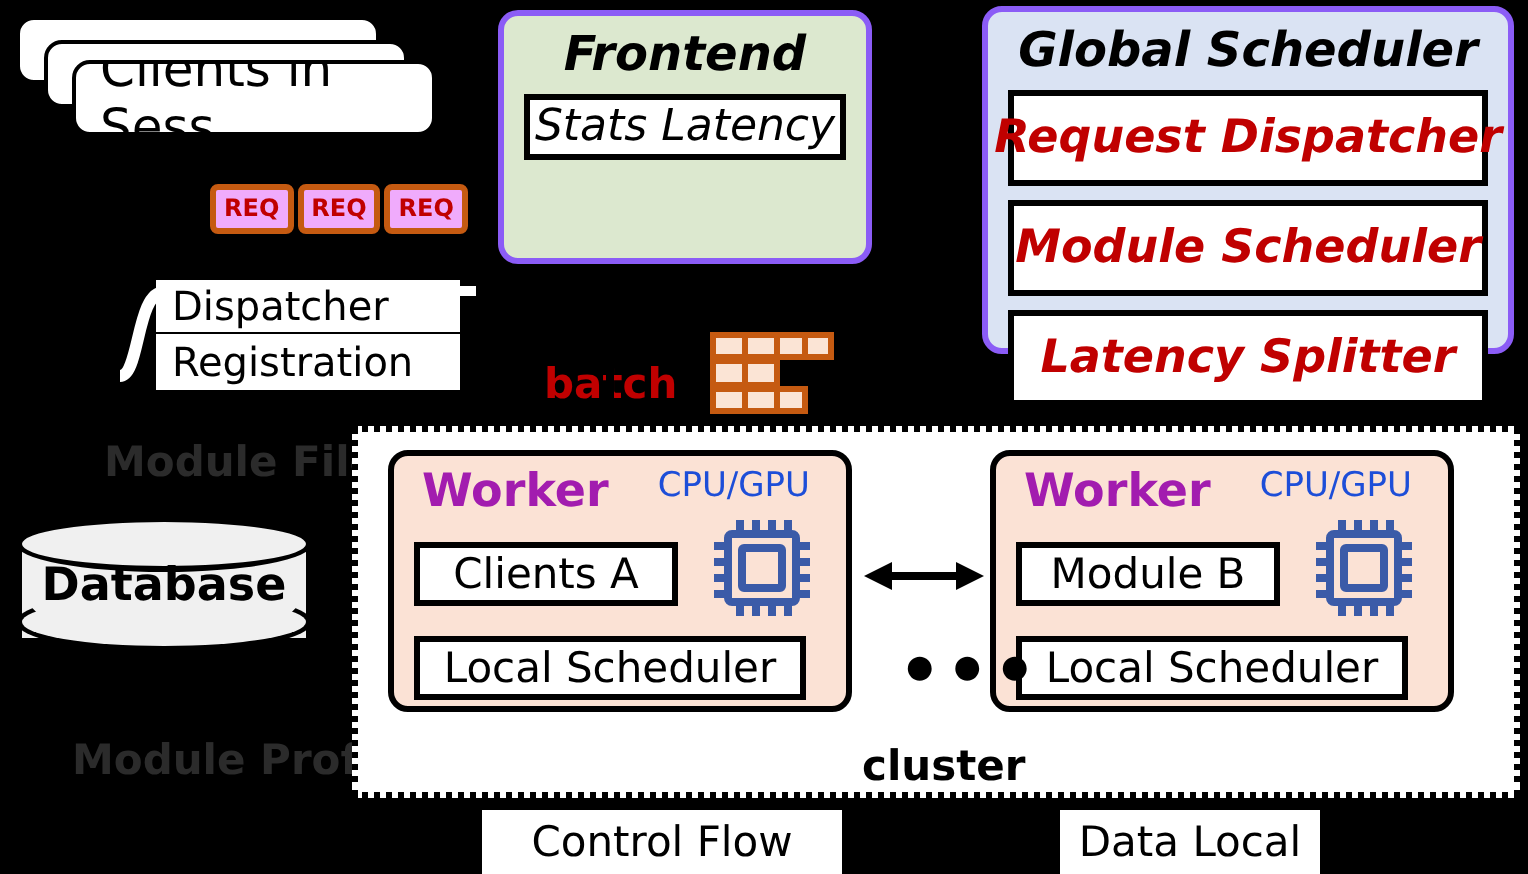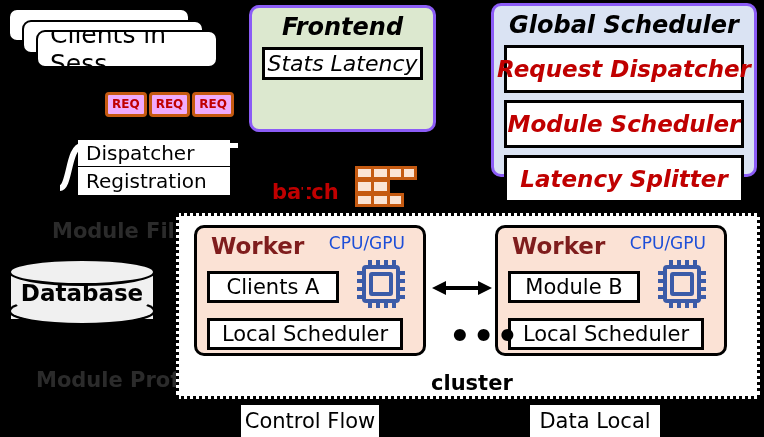--- a/index.html
+++ b/index.html
@@ -166,21 +166,21 @@
   }
   .worker-head {
     display: flex;
     align-items: flex-start;
     justify-content: space-between;
     height: 30px;
   }
   .worker-title {
     font-weight: bold;
     font-size: 23px;
-    color: #7f1d1d;
+    color: #a21caf;
     line-height: 1.1;
     padding-left: 4px;
   }
   .cpu-label {
     font-size: 17px;
     color: #1d4ed8;
     line-height: 1.1;
     padding-right: 8px;
   }
   .worker-row {
@@ -384,20 +384,20 @@
   <svg class="abs" style="left:432px; top:278px; width:60px; height:20px;" viewBox="0 0 60 20">
     <line x1="8" y1="10" x2="52" y2="10" stroke="#000" stroke-width="4"></line>
     <polygon points="0,10 14,3 14,17" fill="#000"></polygon>
     <polygon points="60,10 46,3 46,17" fill="#000"></polygon>
   </svg>
 
   <div class="dots" style="left:449px; top:330px;">•••</div>
 
   <div class="cluster-caption" style="left:431px; top:371px;">cluster</div>
 
-  <div class="abs chip" style="left:241px; top:405px; width:138px; height:32px; font-size:21px;">
+  <div class="abs chip" style="left:241px; top:405px; width:180px; height:32px; font-size:21px;">
     <span>Control Flow</span>
   </div>
   <div class="abs chip" style="left:530px; top:405px; width:130px; height:32px; font-size:21px;">
     <span>Data Local</span>
   </div>
 
 </div>
 
 </body></html>

